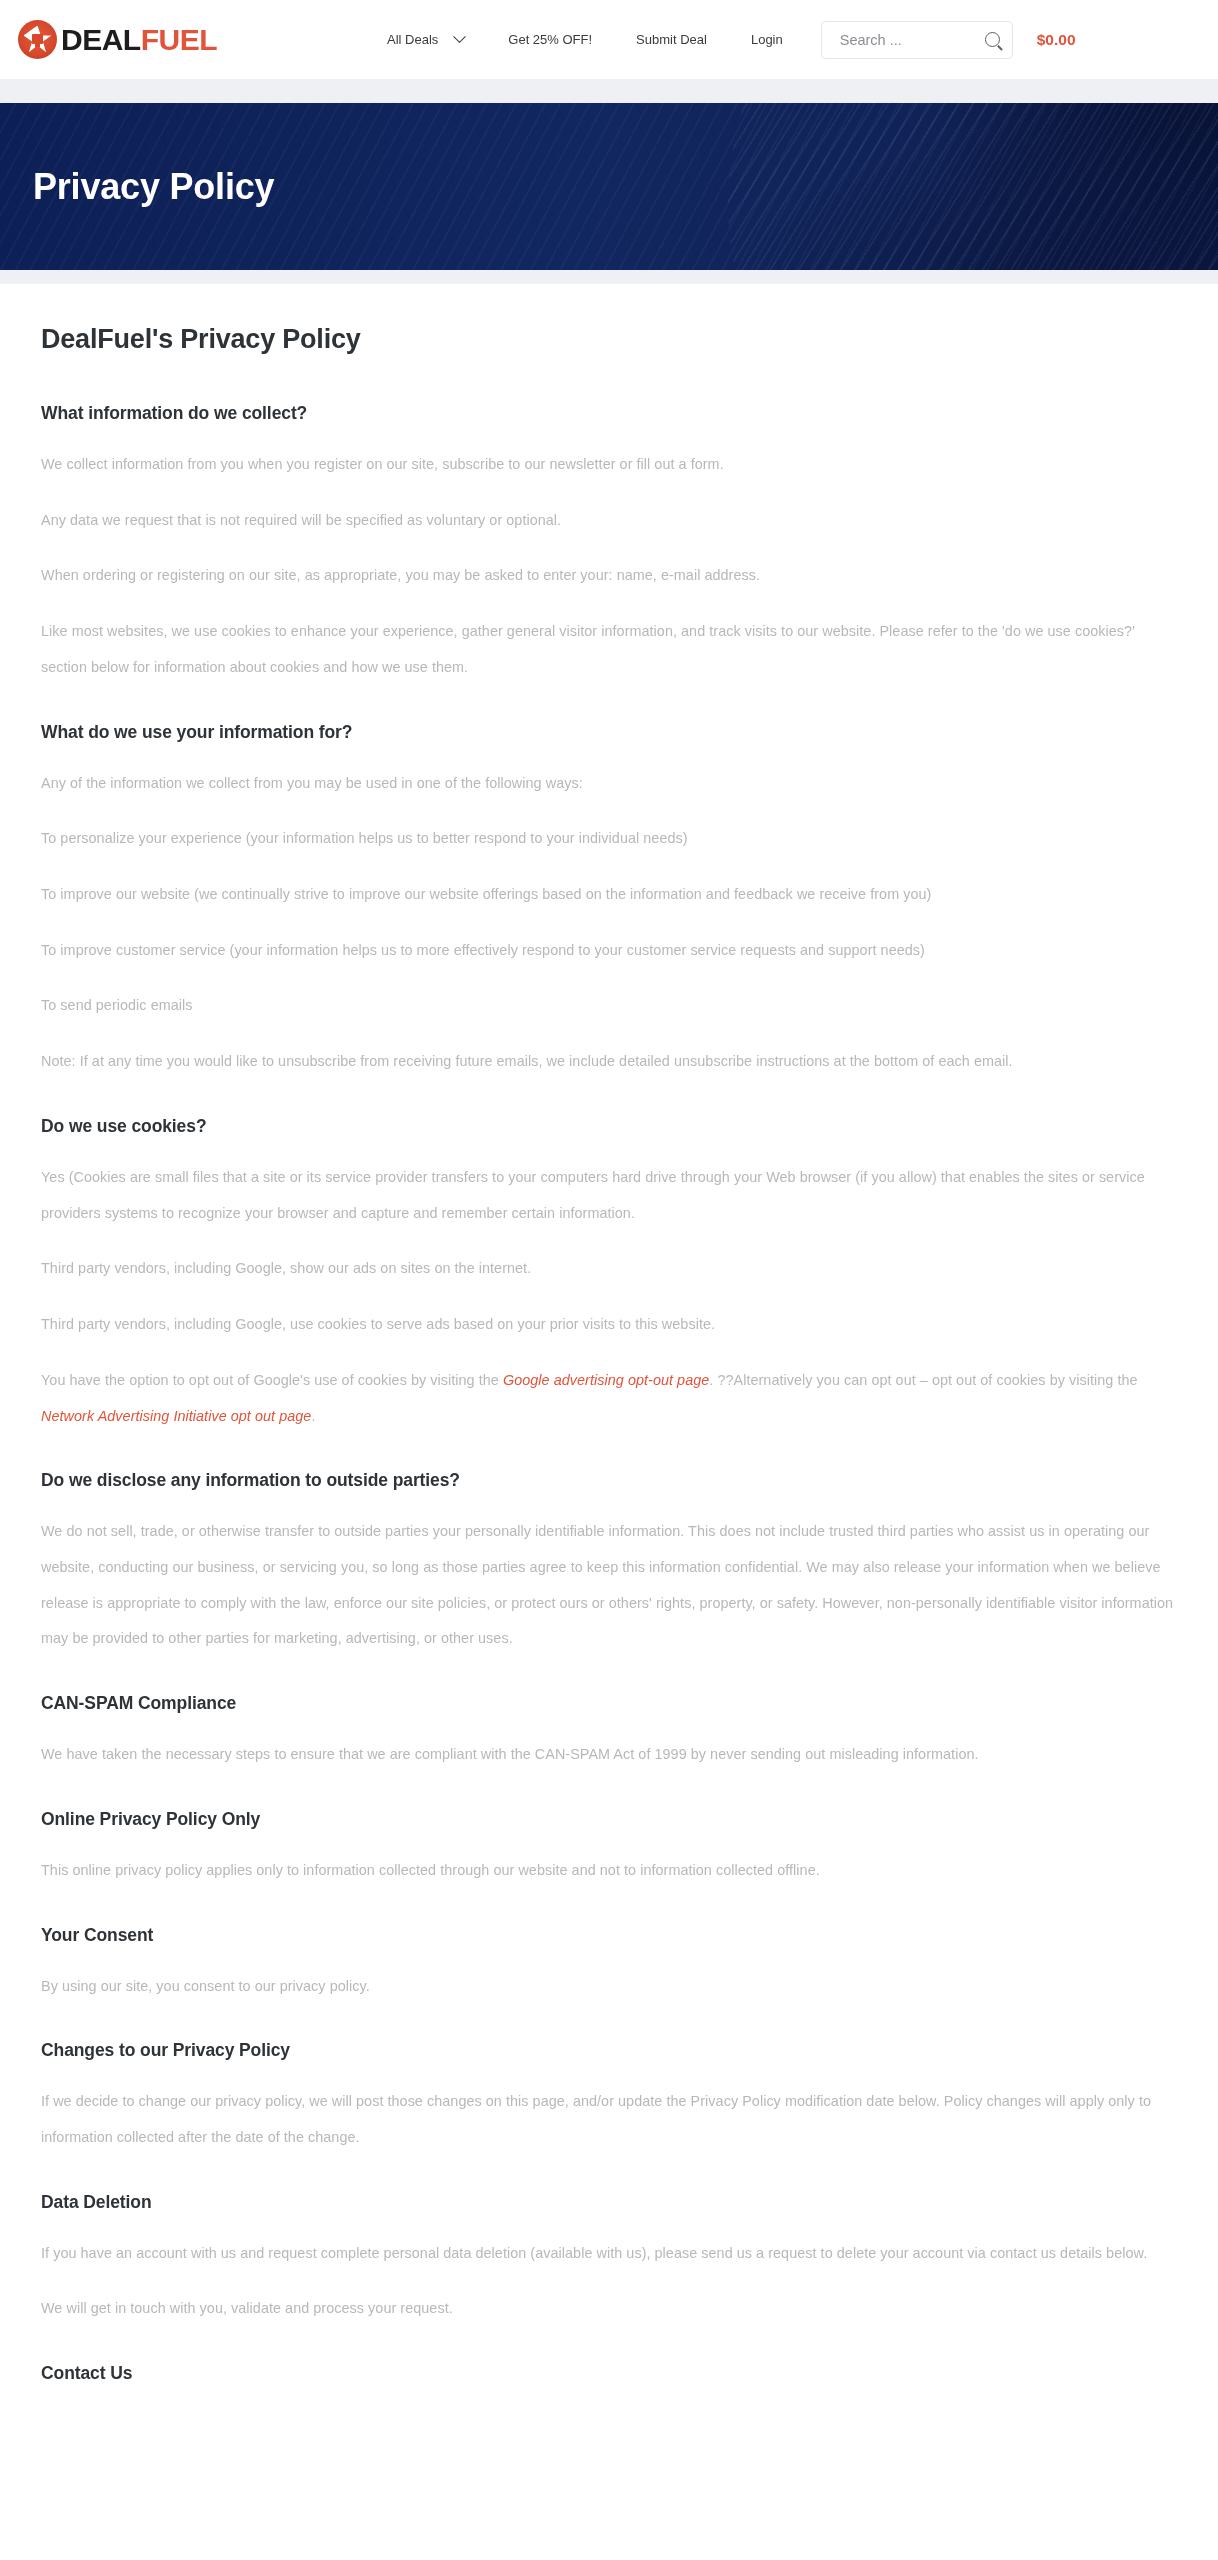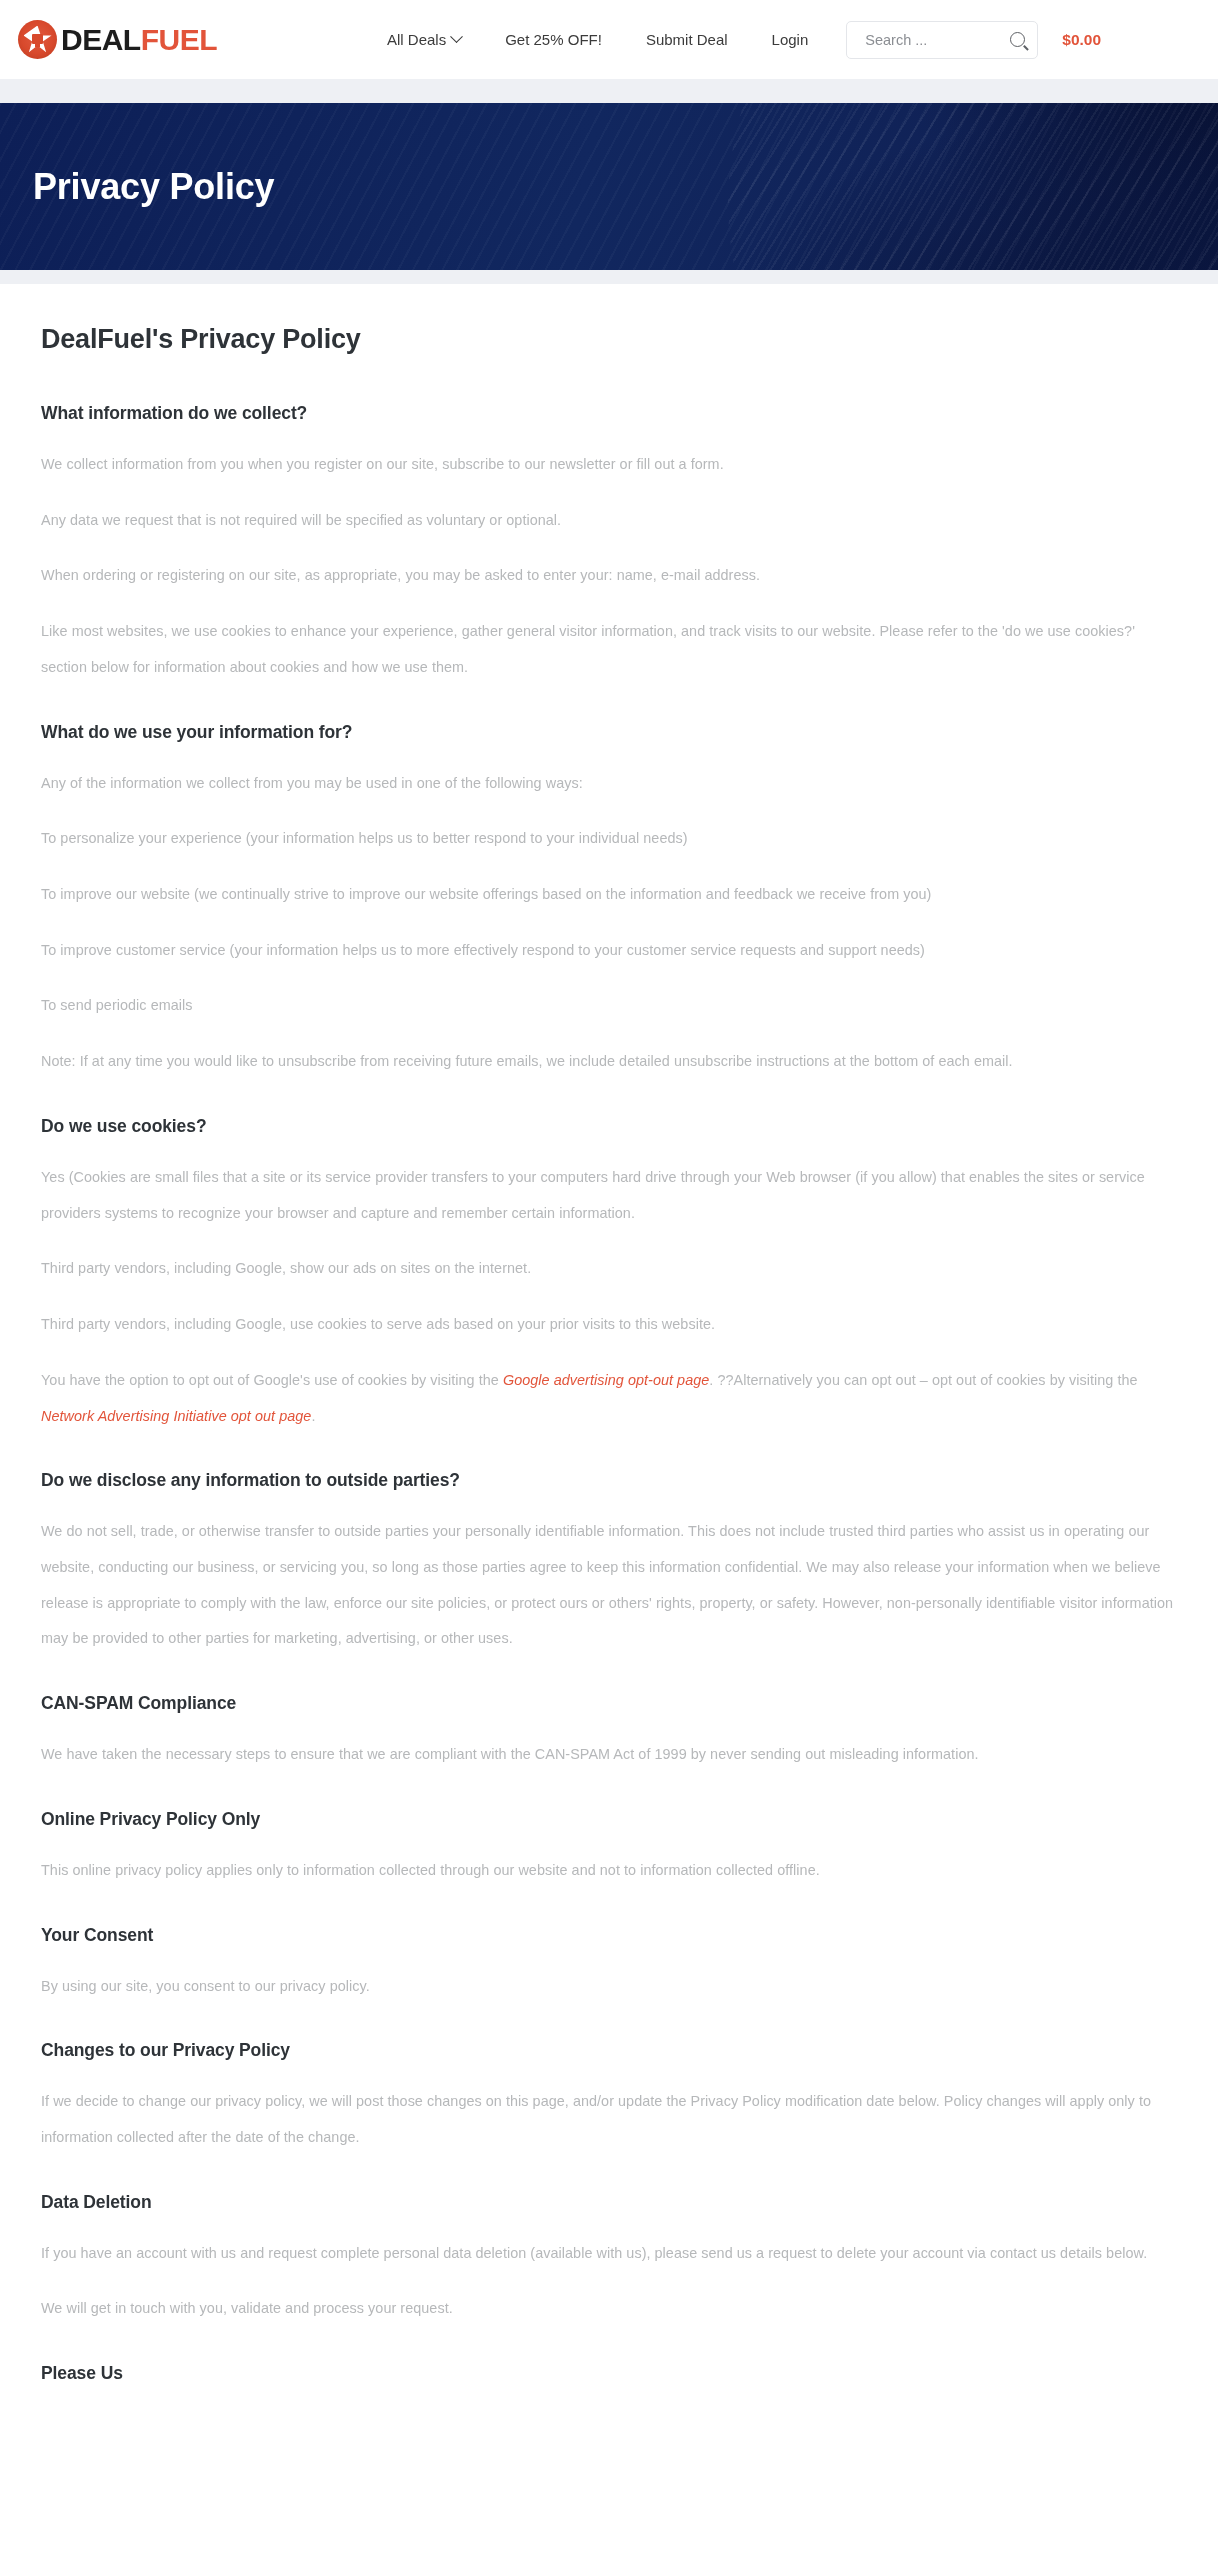--- a/index.html
+++ b/index.html
@@ -68,28 +68,28 @@
   .brand-text .t-deal { color: #1d1d1d; }
   .brand-text .t-fuel { color: #e2543a; }
 
   .main-nav {
     display: flex;
     align-items: center;
     margin-left: 148px;
     gap: 0;
   }
   .nav-link {
-    font-size: 15px;
+    font-size: 13px;
     color: #3b3b3b;
     text-decoration: none;
     padding: 0 22px;
     white-space: nowrap;
     display: flex;
     align-items: center;
-    gap: 6px;
+    gap: 17px;
   }
   .caret {
     display: inline-block;
     width: 9px; height: 9px;
     border-right: 1.6px solid #3b3b3b;
     border-bottom: 1.6px solid #3b3b3b;
     transform: rotate(45deg) translate(-2px,-2px);
   }
 
   .search-wrap {
@@ -299,17 +299,17 @@
         <section class="block">
           <h2 class="sec-title">Changes to our Privacy Policy</h2>
           <p class="body">If we decide to change our privacy policy, we will post those changes on this page, and/or update the Privacy Policy modification date below. Policy changes will apply only to information collected after the date of the change.</p>
         </section>
         <section class="block">
           <h2 class="sec-title">Data Deletion</h2>
           <p class="body">If you have an account with us and request complete personal data deletion (available with us), please send us a request to delete your account via contact us details below.</p>
           <p class="body">We will get in touch with you, validate and process your request.</p>
         </section>
         <section class="block">
-          <h2 class="sec-title">Please Us</h2>
+          <h2 class="sec-title">Contact Us</h2>
         </section>
       </div>
   </div>
 </main>
 
 </body></html>

